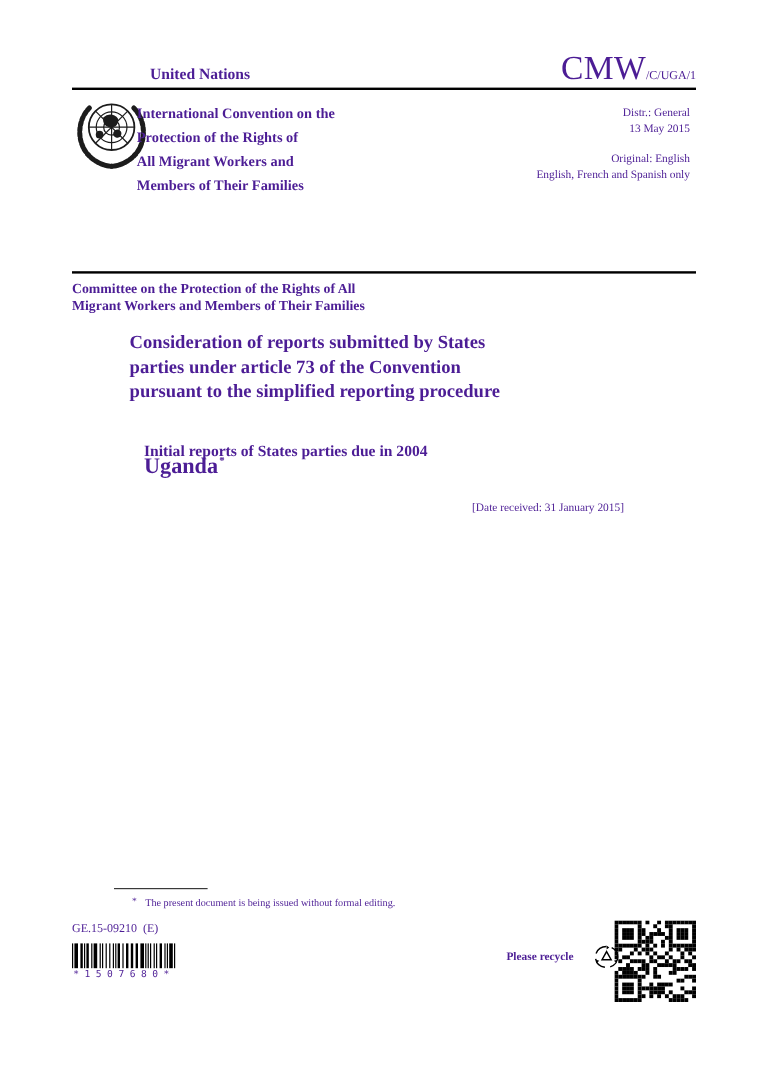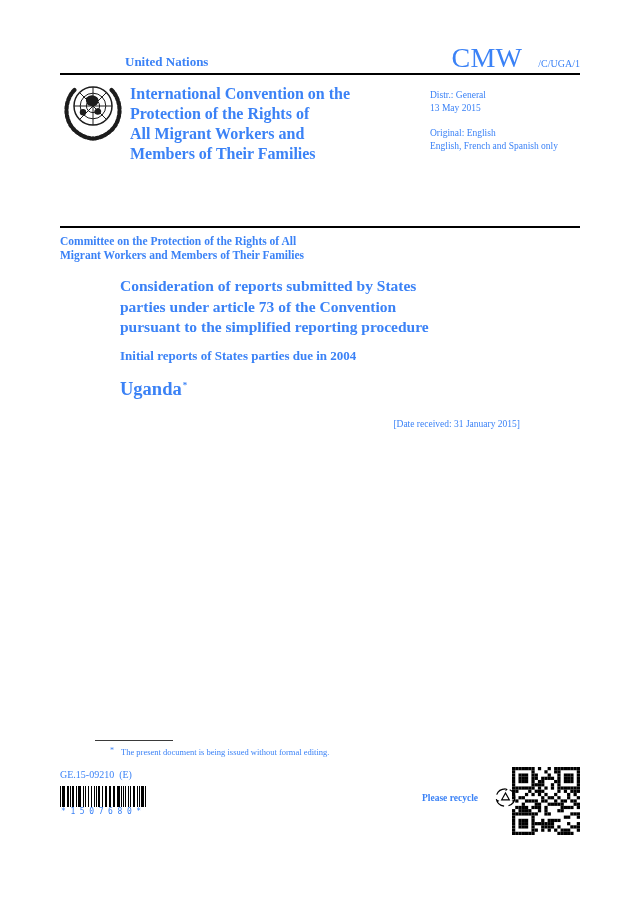--- a/index.html
+++ b/index.html
@@ -3,45 +3,45 @@
 <meta charset="utf-8">
 <style>
   * { box-sizing: border-box; }
   html, body { margin: 0; padding: 0; background: #ffffff; }
   .page {
     position: relative;
     width: 640px;
     height: 905px;
     background: #ffffff;
     font-family: "Liberation Serif", "DejaVu Serif", serif;
-    color: #3b82f6;
+    color: #4c1d95;
     overflow: hidden;
   }
   .abs { position: absolute; }
 
   
   .org-name { left: 125px; top: 54px; font-weight: bold; font-size: 13px; }
   .doc-symbol { right: 60px; top: 42px; display: flex; align-items: baseline; text-align: right; }
   .doc-symbol-main { font-size: 28px; letter-spacing: 0.3px; }
-  .doc-symbol-sub { font-size: 10px; margin-left: 16px; }
+  .doc-symbol-sub { font-size: 10px; }
   .header-rule { left: 60px; top: 73px; width: 520px; height: 2px; background: #000; }
 
   
   .emblem { left: 61px; top: 81px; }
-  .conv-title { left: 130px; top: 84px; font-size: 16px; font-weight: bold; line-height: 20px; width: 300px; }
-  .info-block { left: 430px; top: 89px; font-size: 9.5px; line-height: 13px; }
+  .conv-title { left: 114px; top: 84px; font-size: 12px; font-weight: bold; line-height: 20px; width: 300px; }
+  .info-block { left: 447px; top: 89px; font-size: 9.5px; line-height: 13px; text-align: right; }
   .info-group + .info-group { margin-top: 12px; }
 
   
   .section-rule { left: 60px; top: 226px; width: 520px; height: 2px; background: #000; }
   .committee { left: 60px; top: 235px; font-size: 11.5px; font-weight: bold; line-height: 13.5px; }
 
   
-  .report-title { left: 120px; top: 276px; font-size: 15.5px; font-weight: bold; line-height: 20.5px; }
-  .report-subtitle { left: 120px; top: 348px; font-size: 13px; font-weight: bold; }
+  .report-title { left: 108px; top: 276px; font-size: 15.5px; font-weight: bold; line-height: 20.5px; }
+  .report-subtitle { left: 120px; top: 368px; font-size: 13px; font-weight: bold; }
   .country { left: 120px; top: 379px; font-size: 18.5px; font-weight: bold; }
   .country sup { font-size: 9px; vertical-align: 7px; margin-left: 1px; }
   .date-received { right: 120px; top: 419px; font-size: 9.5px; }
 
   
   .footnote-rule { left: 95px; top: 740px; width: 78px; height: 1px; background: #3a3a3a; }
   .footnote { left: 110px; top: 746px; font-size: 8.5px; }
   .fn-marker { font-size: 8px; vertical-align: 2px; margin-right: 7px; }
 
   

